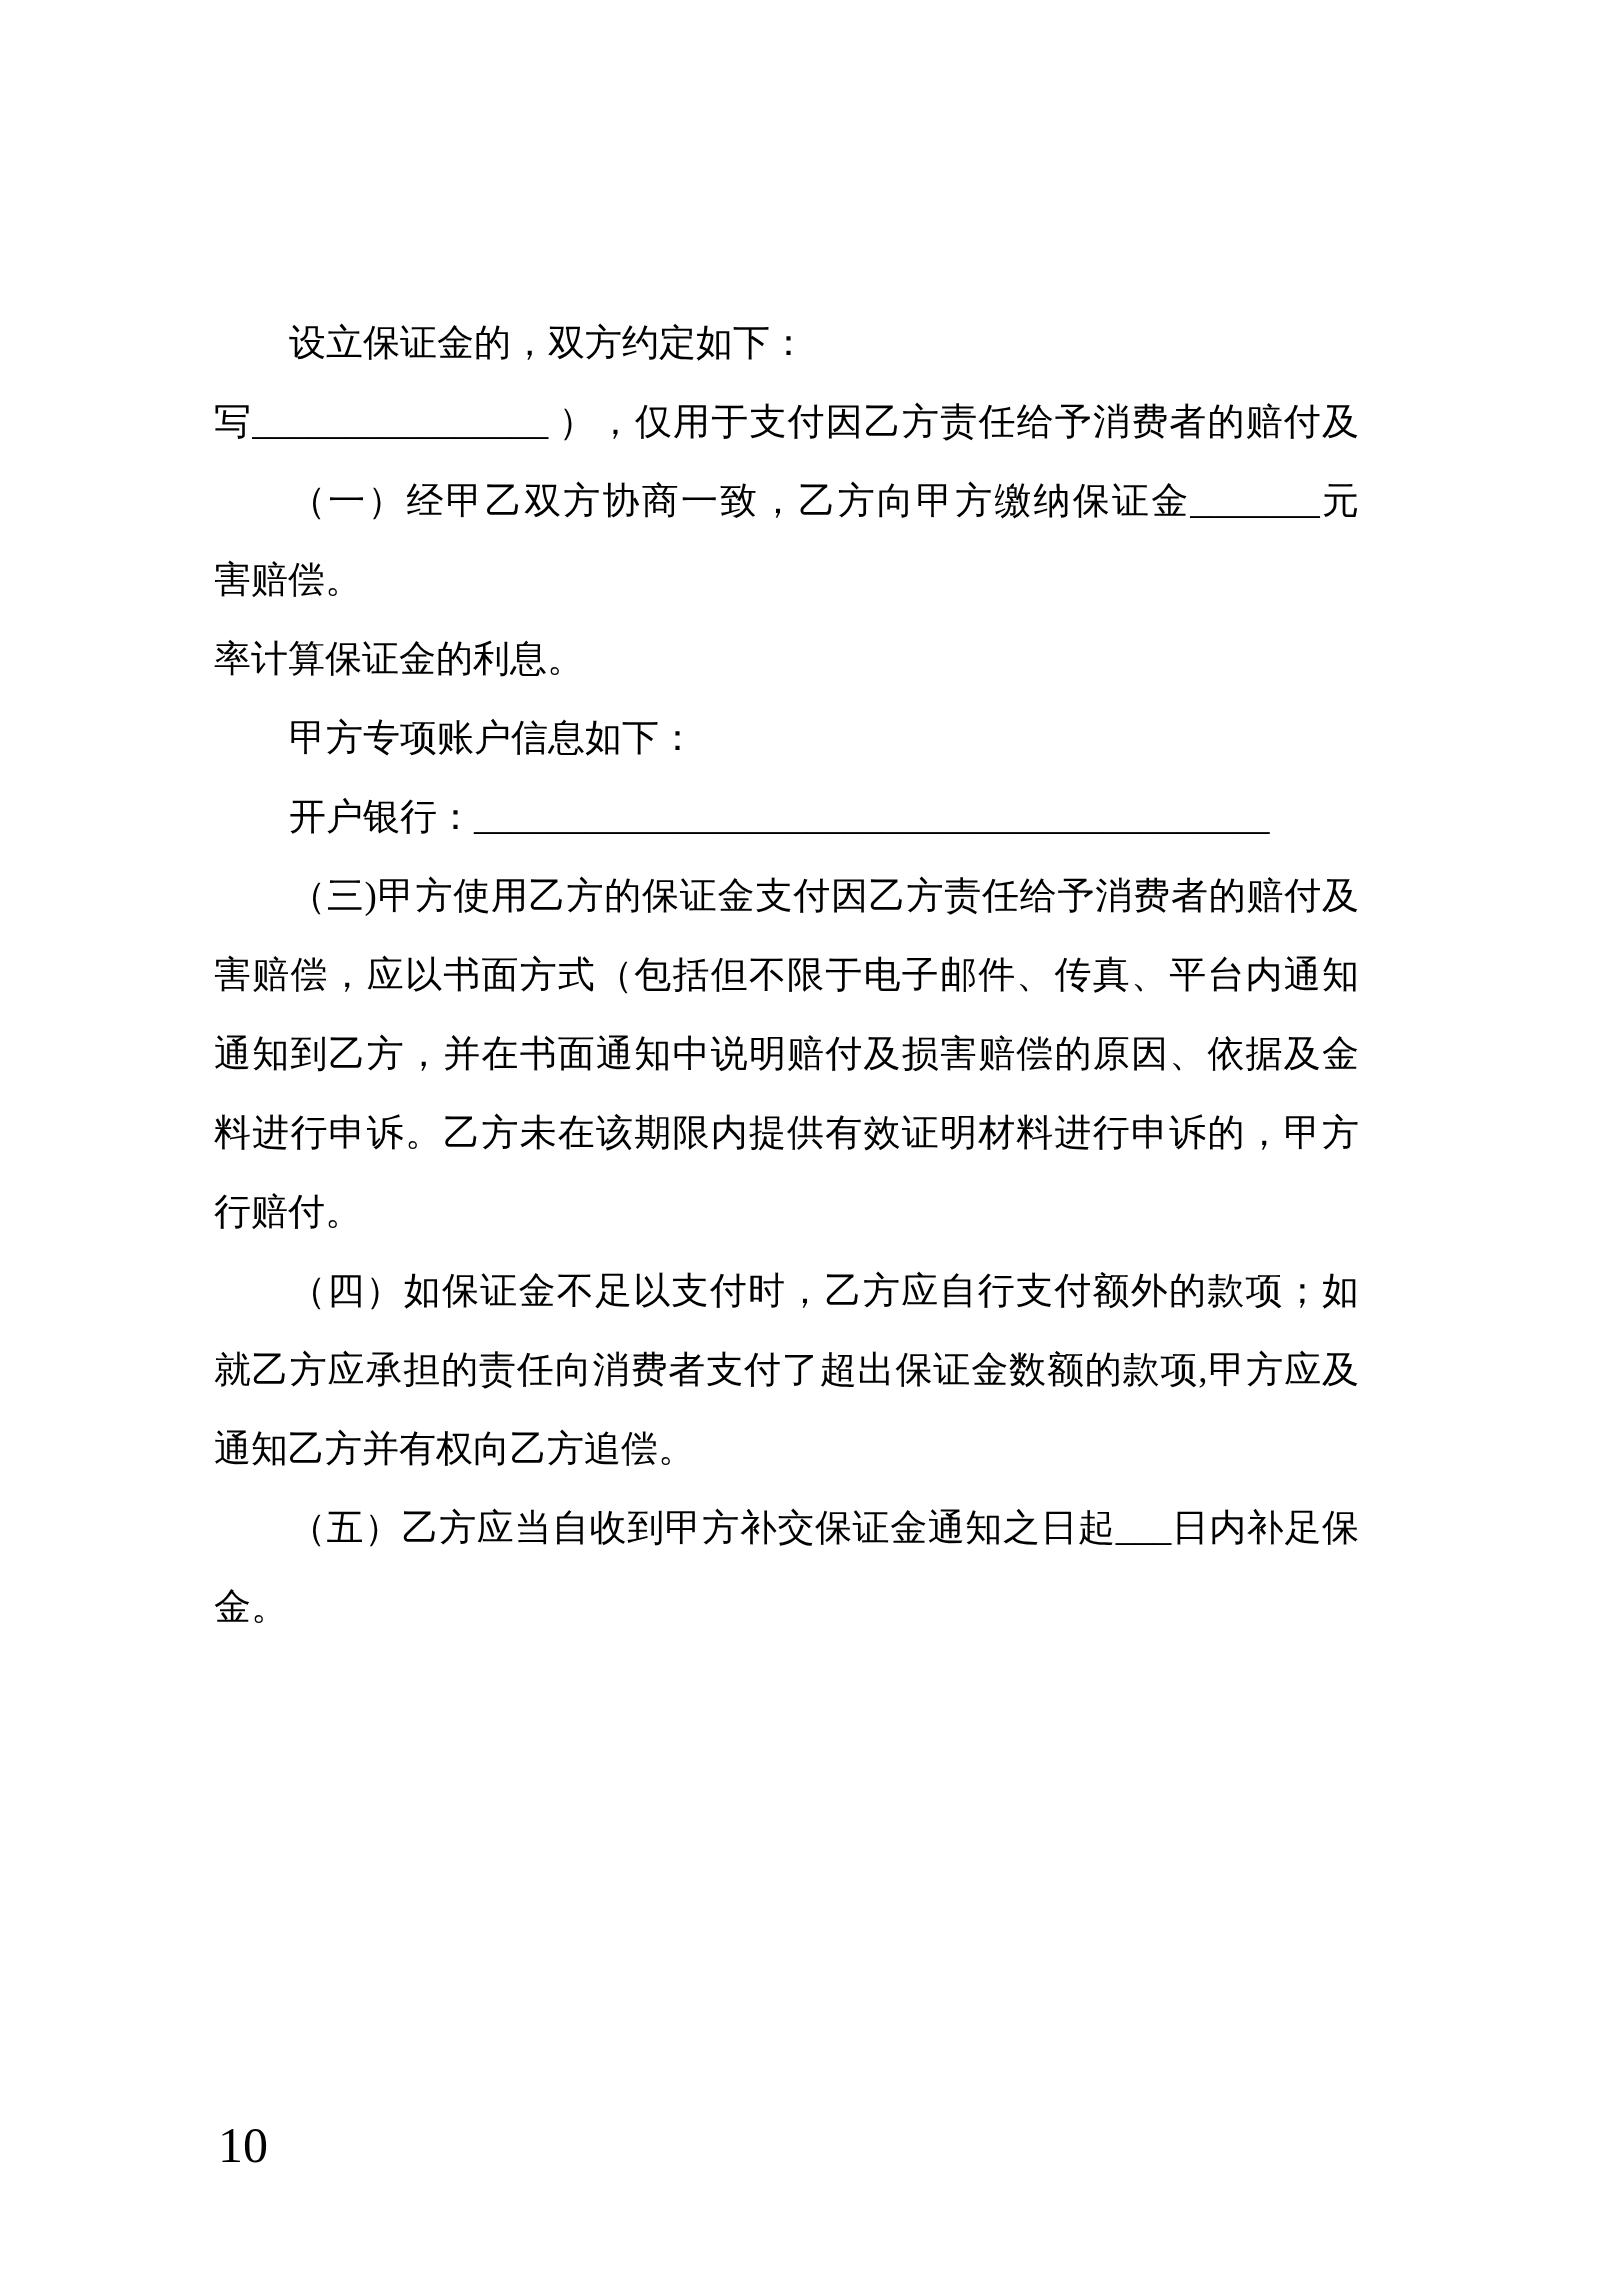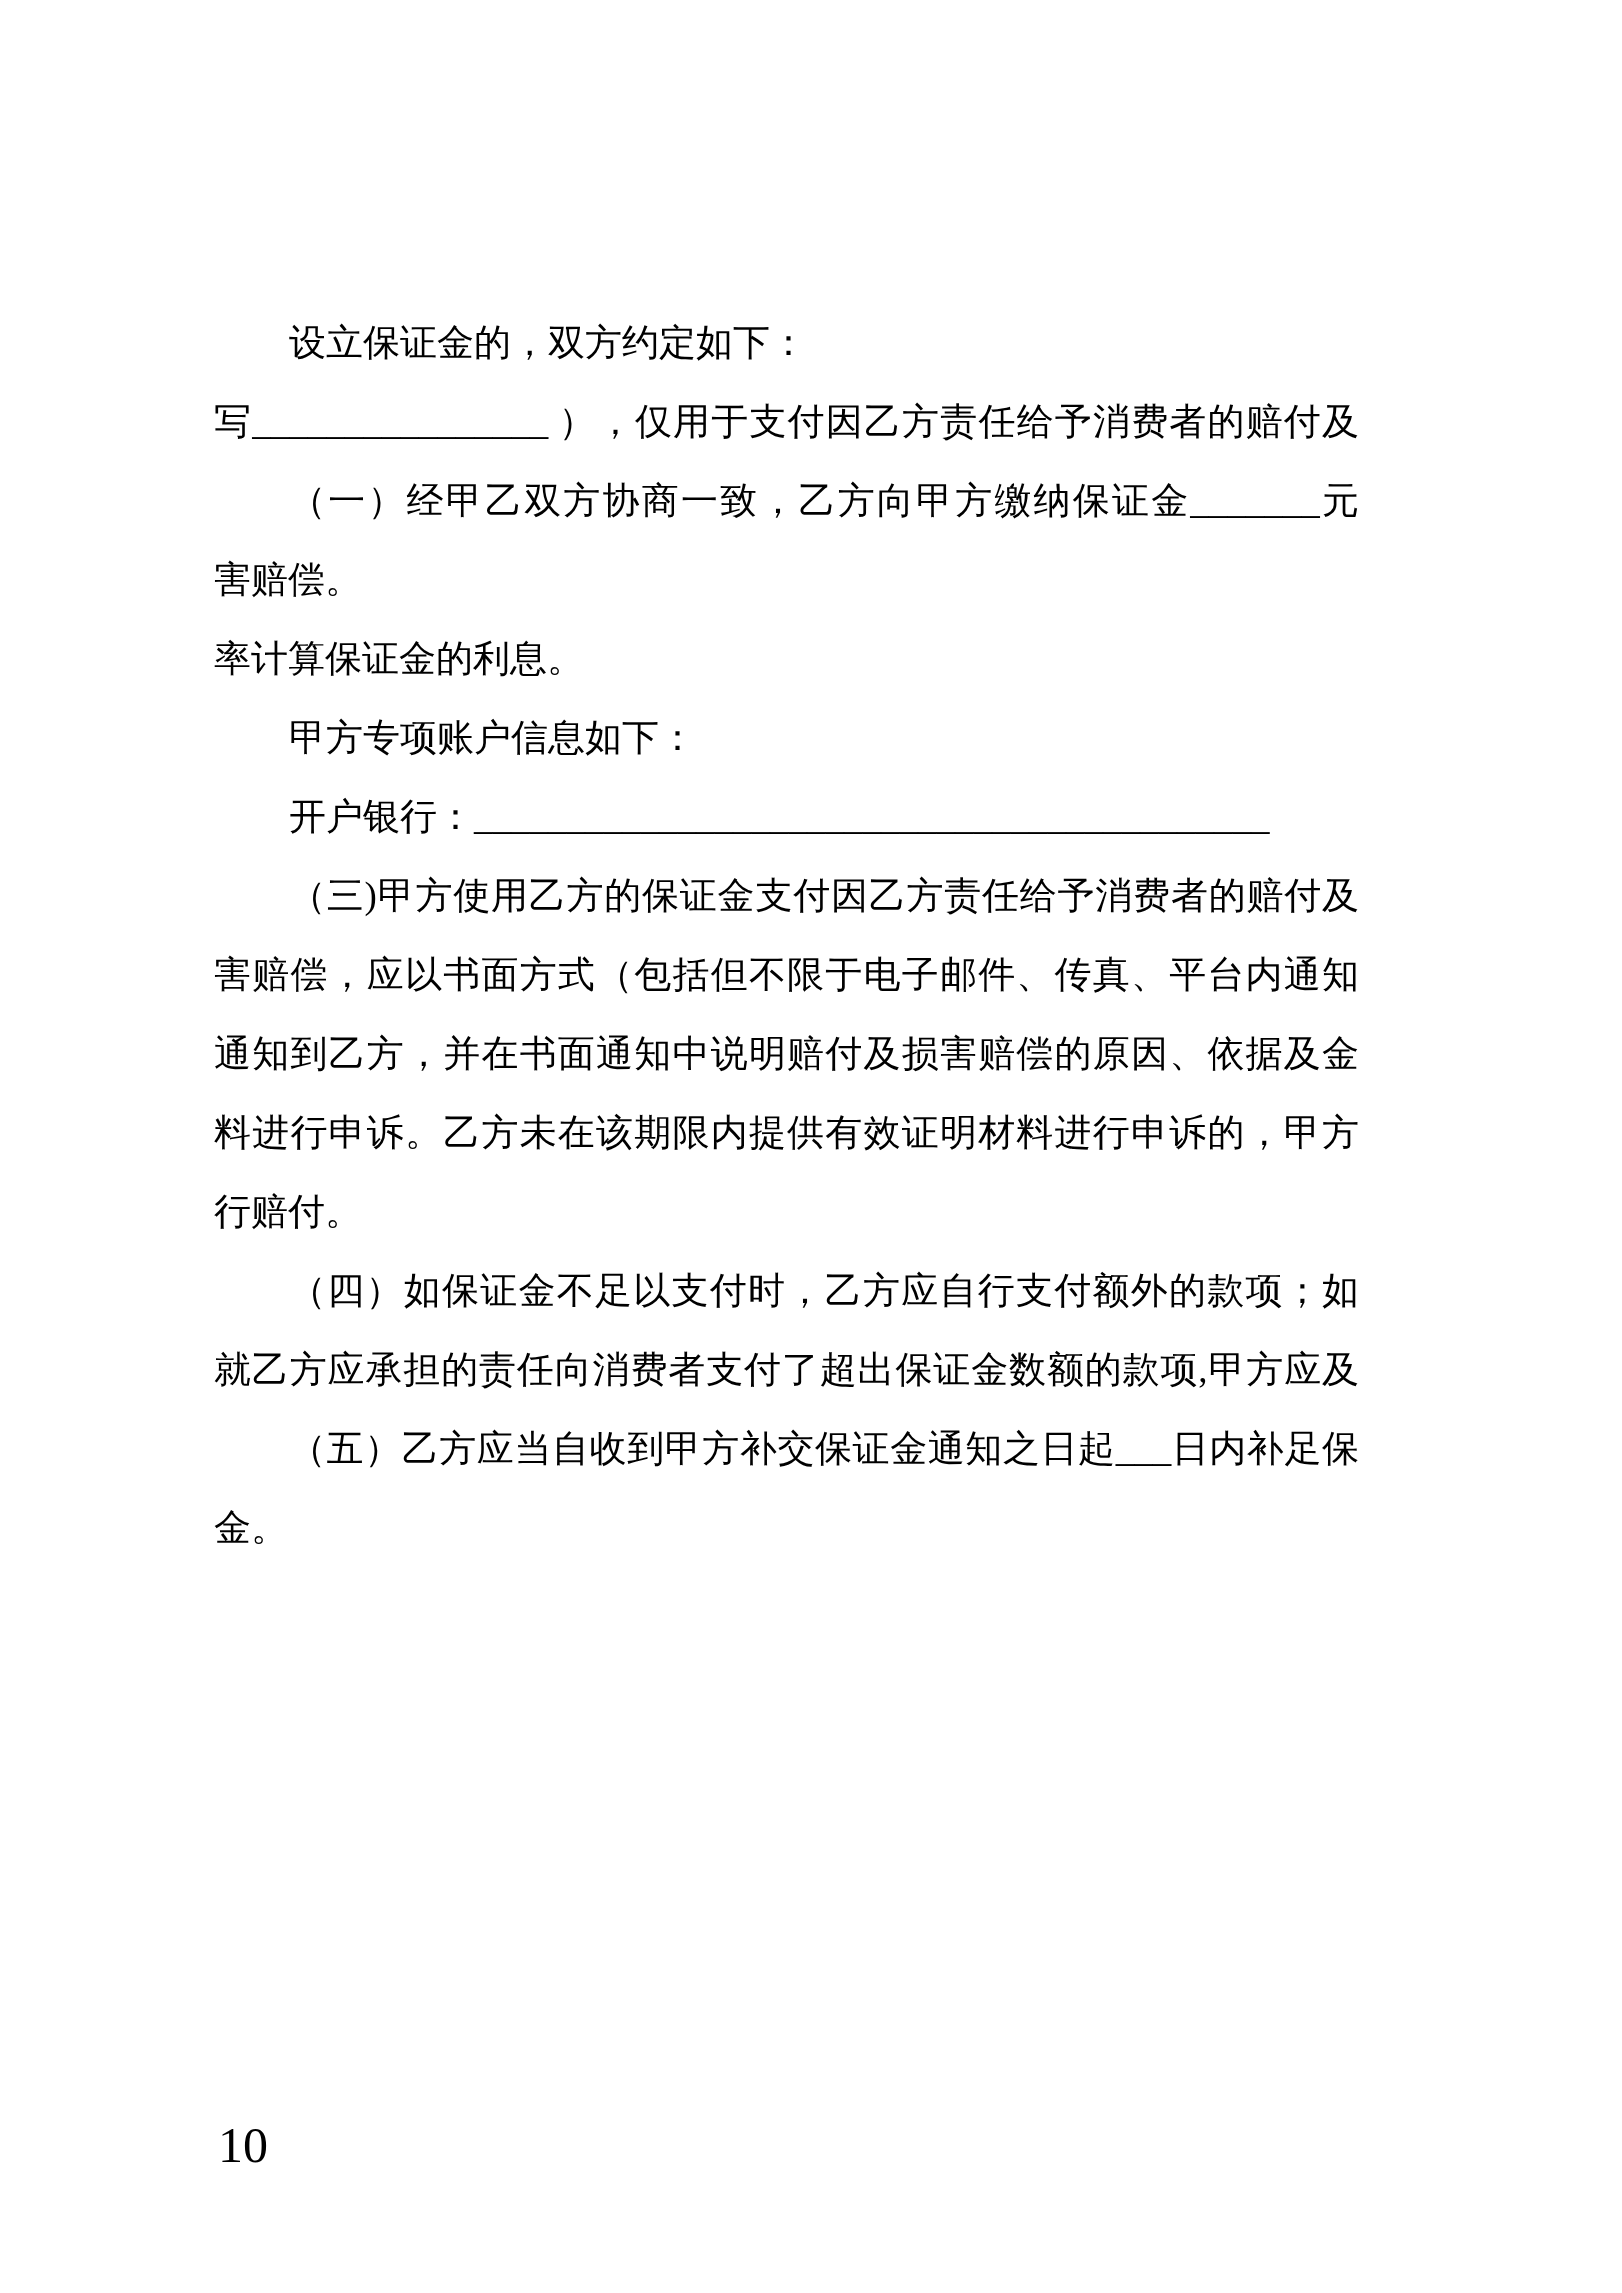--- a/index.html
+++ b/index.html
@@ -57,18 +57,19 @@
       <div class="line">率计算保证金的利息。</div>
       <div class="line indent">甲方专项账户信息如下：</div>
       <div class="line indent">开户银行：___________________________________________</div>
       <div class="line indent fill">（三)甲方使用乙方的保证金支付因乙方责任给予消费者的赔付及损</div>
       <div class="line fill">害赔偿，应以书面方式（包括但不限于电子邮件、传真、平台内通知等）</div>
       <div class="line fill">通知到乙方，并在书面通知中说明赔付及损害赔偿的原因、依据及金额。</div>
       <div class="line fill">料进行申诉。乙方未在该期限内提供有效证明材料进行申诉的，甲方将进</div>
       <div class="line">行赔付。</div>
       <div class="line indent fill">（四）如保证金不足以支付时，乙方应自行支付额外的款项；如甲方</div>
       <div class="line fill">就乙方应承担的责任向消费者支付了超出保证金数额的款项,甲方应及时</div>
+      <div class="line">通知乙方并有权向乙方追偿。</div>
       <div class="line indent fill">（五）乙方应当自收到甲方补交保证金通知之日起___日内补足保证</div>
       <div class="line">金。</div>
     </div>
   <div class="pagenum">10</div>
 </div>
 
 
 </body></html>

